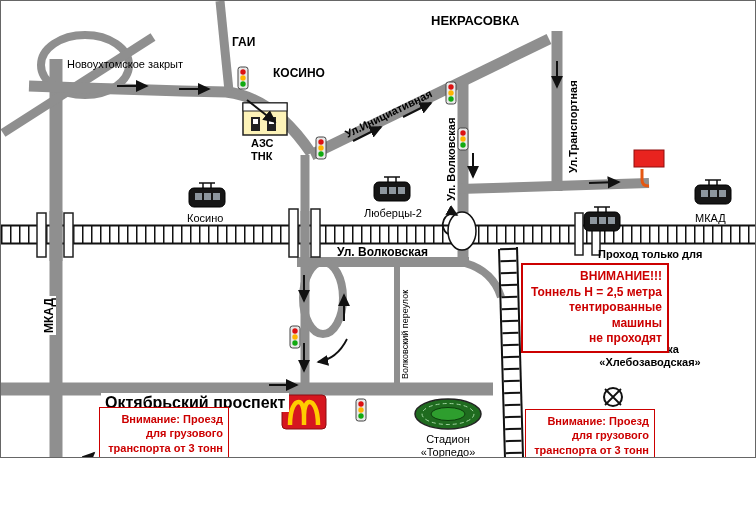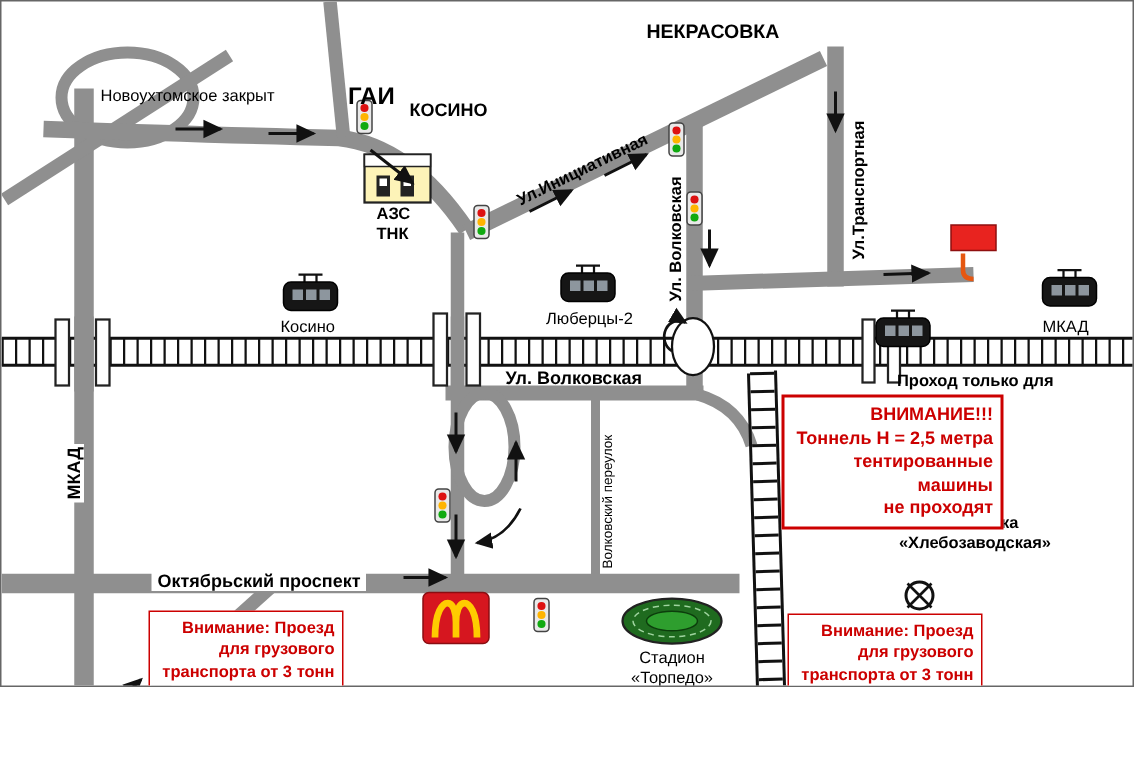--- a/index.html
+++ b/index.html
@@ -139,35 +139,35 @@
       <line x1="268" y1="384" x2="296" y2="384" marker-end="url(#arr)"></line>
       <line x1="70" y1="474" x2="93" y2="452" marker-end="url(#arr)"></line>
       <line x1="102" y1="444" x2="125" y2="422" marker-end="url(#arr)"></line>
       <path d="M447,233 A9.5,10.5 0 1 1 456,214" marker-end="url(#arr)" stroke-width="1.8"></path>
       <path d="M346,338 Q336,358 317,361" marker-end="url(#arr)" stroke-width="1.8"></path>
     </g>
   </svg>
 
   <div class="lbl b" style="left:430px;top:12px;font-size:13px">НЕКРАСОВКА</div>
   <div class="lbl" style="left:66px;top:57px">Новоухтомское закрыт</div>
-  <div class="lbl b" style="left:231px;top:54px;font-size:16px">ГАИ</div>
+  <div class="lbl b" style="left:231px;top:34px;font-size:12px">ГАИ</div>
   <div class="lbl b" style="left:272px;top:65px;font-size:12px">КОСИНО</div>
   <div class="lbl b" style="left:250px;top:136px;width:40px;">АЗС
 ТНК</div>
   <div class="lbl b" style="left:342px;top:128px;transform:rotate(-26deg);transform-origin:0 0">Ул.Инициативная</div>
   <div class="lbl b rot" style="left:444px;top:200px">Ул. Волковская</div>
   <div class="lbl b rot" style="left:566px;top:172px">Ул.Транспортная</div>
   <div class="lbl" style="left:186px;top:211px">Косино</div>
   <div class="lbl" style="left:363px;top:206px">Люберцы-2</div>
   <div class="lbl" style="left:694px;top:211px">МКАД</div>
   <div class="lbl b" style="left:597px;top:247px">Проход только для
 пешеходов</div>
   <div class="lbl b" style="left:336px;top:244px;font-size:12px">Ул. Волковская</div>
   <div class="lbl b rot" style="left:41px;top:334px;font-size:12px;background:#fff;padding:0 2px">МКАД</div>
-  <div class="lbl b" style="left:100px;top:379px;font-size:12px;background:#fff;padding:0 4px">Октябрьский проспект</div>
+  <div class="lbl b" style="left:100px;top:392px;font-size:16px;background:#fff;padding:0 4px">Октябрьский проспект</div>
   <div class="lbl rot" style="left:399px;top:378px;font-size:9px;background:#fff">Волковский переулок</div>
   <div class="lbl" style="left:410px;top:432px;width:74px;text-align:center">Стадион
 «Торпедо»</div>
   <div class="lbl b" style="left:590px;top:342px;width:118px;text-align:center">Остановка
 «Хлебозаводская»</div>
 
   <div class="warn" style="left:520px;top:262px;width:148px;font-size:12px">ВНИМАНИЕ!!!
 Тоннель Н = 2,5 метра
 тентированные машины
 не проходят</div>

